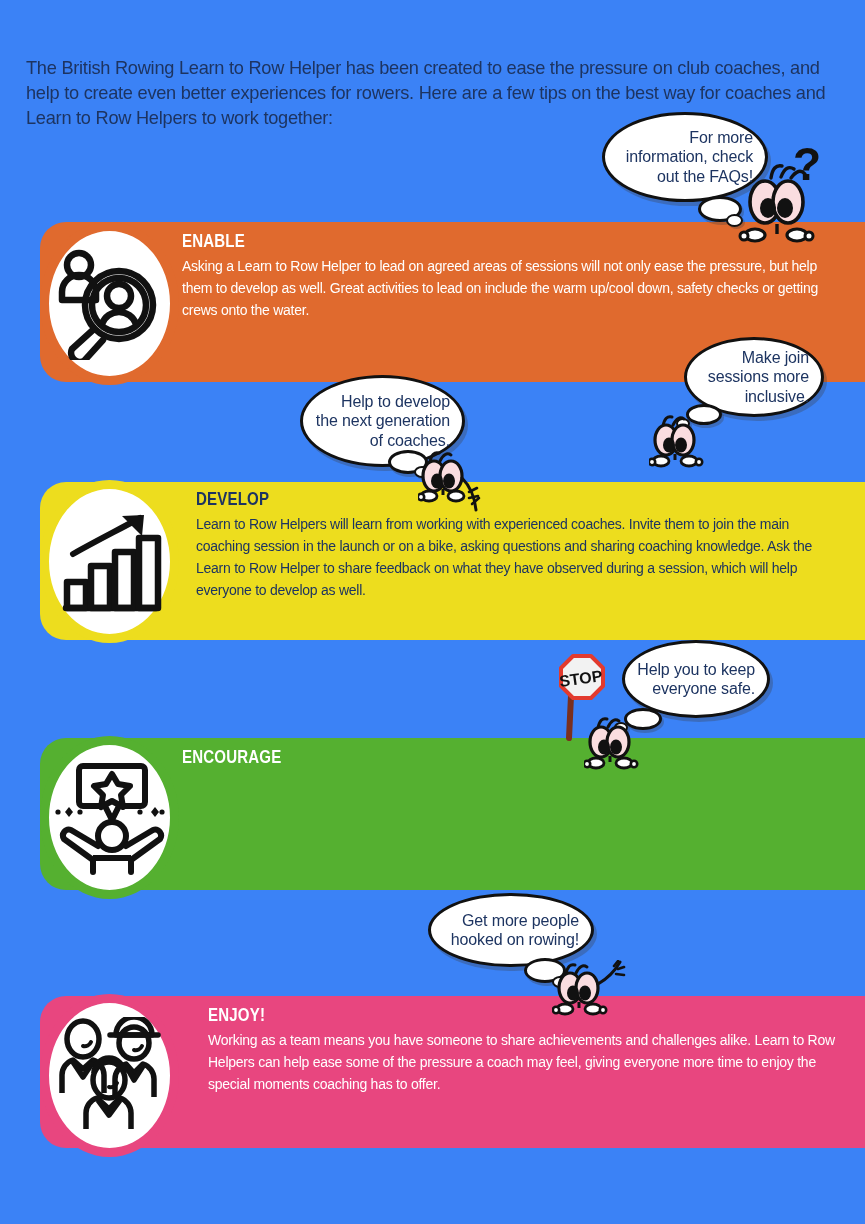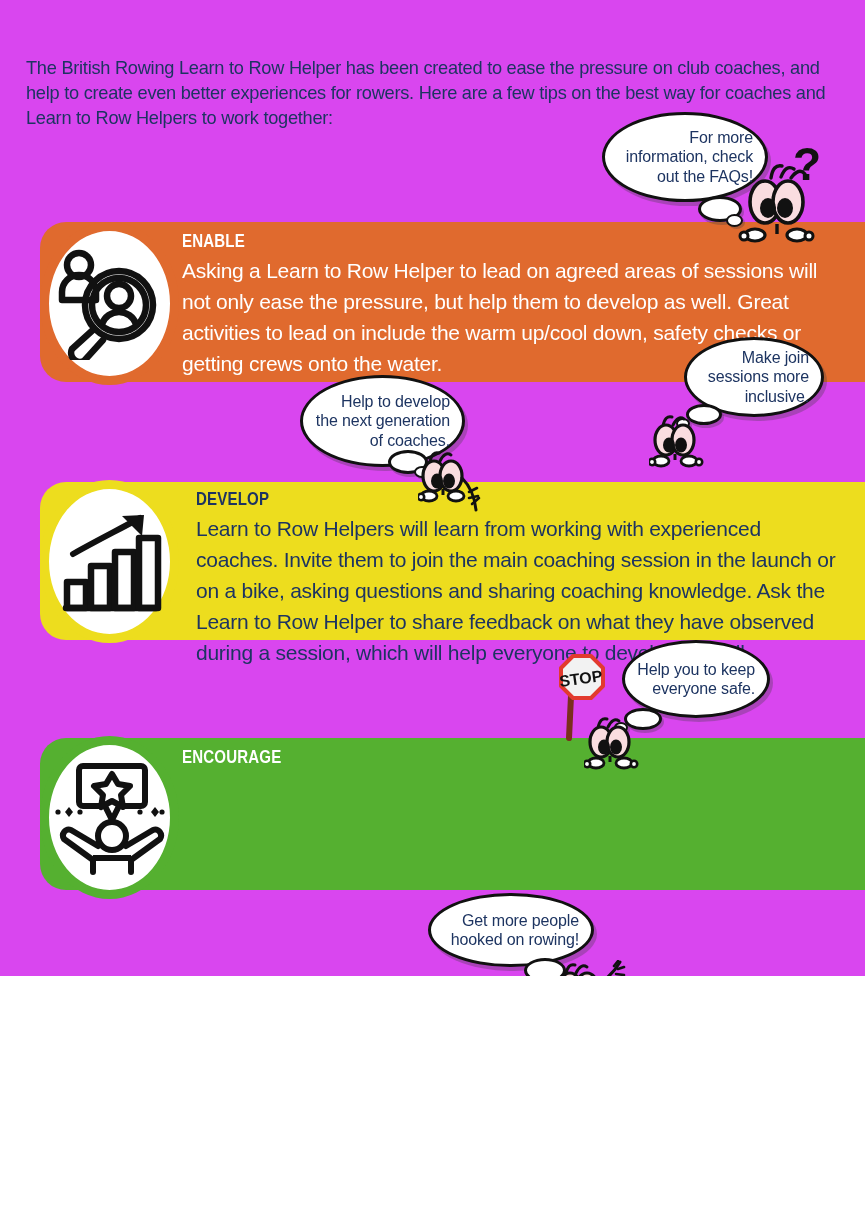--- a/index.html
+++ b/index.html
@@ -8,22 +8,22 @@
     width: 865px;
     height: 1224px;
     background: #ffffff;
     font-family: "Liberation Sans", sans-serif;
     overflow: hidden;
   }
 
   #page {
     position: relative;
     width: 865px;
-    height: 976px;
-    background: #d946ef;
+    height: 1224px;
+    background: #3b82f6;
     overflow: hidden;
   }
 
   
   .intro {
     position: absolute;
     left: 26px;
     top: 56px;
     width: 800px;
     font-family: "Liberation Sans", sans-serif;
@@ -72,22 +72,22 @@
   .band-title {
     font-weight: bold;
     font-size: 17.5px;
     letter-spacing: 0.2px;
     font-stretch: condensed;
     transform: scaleX(0.86);
     transform-origin: left center;
     margin-bottom: 3px;
   }
   .band-body {
-    font-size: 21px;
-    line-height: 31px;
+    font-size: 14px;
+    line-height: 22px;
     letter-spacing: -0.25px;
   }
   .on-dark  .band-title, .on-dark  .band-body { color: #ffffff; }
   .on-light .band-title, .on-light .band-body { color: #1d3461; }
 
   .t-enable    { left: 182px; top: 231px;  width: 660px; }
   .t-develop   { left: 196px; top: 489px;  width: 650px; }
   .t-encourage { left: 182px; top: 747px;  width: 655px; }
   .t-enjoy     { left: 208px; top: 1005px; width: 640px; }
 
@@ -231,20 +231,21 @@
     <div class="band-title">DEVELOP</div>
     <div class="band-body">Learn to Row Helpers will learn from working with experienced coaches. Invite them to join the main coaching session in the launch or on a bike, asking questions and sharing coaching knowledge.  Ask the Learn to Row Helper to share feedback on what they have observed during a session, which will help everyone to develop as well.</div>
   </div>
 
   <div class="band-text t-encourage on-dark">
     <div class="band-title">ENCOURAGE</div>
   </div>
 
   <div class="band-text t-enjoy on-dark">
     <div class="band-title">ENJOY!</div>
+    <div class="band-body">Working as a team means you have someone to share achievements and challenges alike. Learn to Row Helpers can help ease some of the pressure a coach may feel, giving everyone more time to enjoy the special moments coaching has to offer.</div>
   </div>
 
   <div class="bubble-group" style="left:0;top:0;">
     <div class="bubble" style="left:602px;top:112px;width:166px;height:90px;">For more information, check out the FAQs!</div>
     <div class="bubble-tail" style="left:698px;top:196px;width:44px;height:26px;"></div>
     <div class="bubble-dot" style="left:726px;top:214px;width:17px;height:13px;"></div>
 
     <span class="char" style="left:735px;top:140px;">
       <svg width="90" height="110" viewBox="0 0 90 110" fill="none">
         <path d="M36 38 q2 -14 11 -12" stroke="#111" stroke-width="3.4" stroke-linecap="round"></path>

